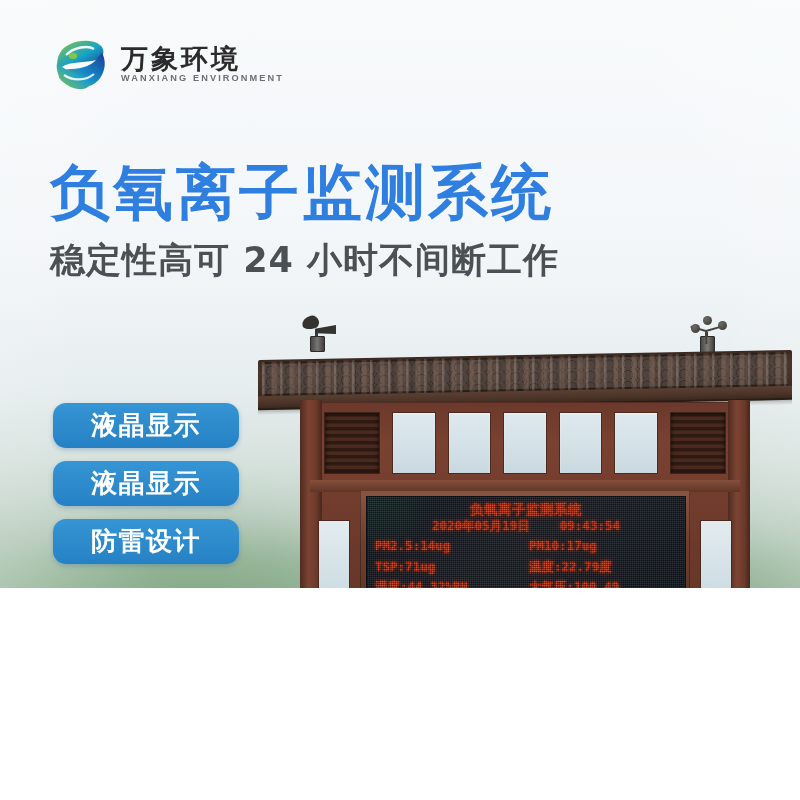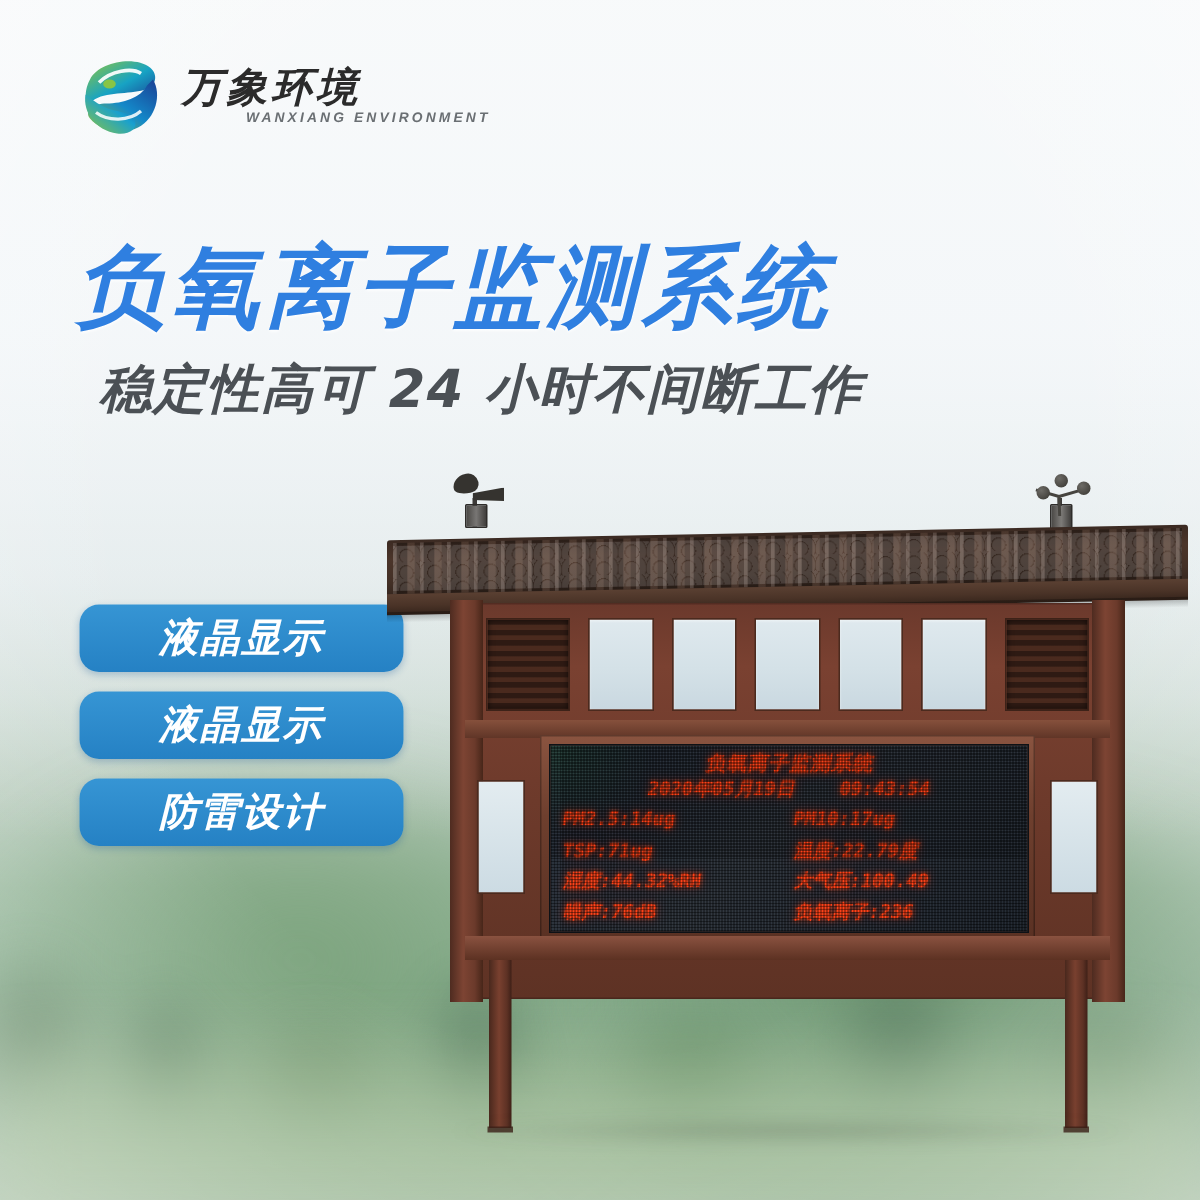--- a/index.html
+++ b/index.html
@@ -2,21 +2,21 @@
 <html><head>
 <meta charset="utf-8">
 <style>
   html,body{margin:0;padding:0;}
   body{
     width:800px;height:800px;overflow:hidden;
     font-family:"Liberation Sans","DejaVu Sans",sans-serif;
   }
 
   
-  #stage{position:relative;width:800px;height:800px;overflow:hidden;background:#fef9c3;font-style:italic;}
+  #stage{position:relative;width:800px;height:588px;overflow:hidden;background:#fef9c3;}
 
   
   .bg-sky{position:absolute;left:0;top:0;width:800px;height:800px;
     background:linear-gradient(180deg,#eef2f4 0%,#e8edf0 30%,#dfe7e8 48%,#cfdcd6 58%,#b9ccbd 66%,#9fbda4 74%,#8fb396 82%,#9dba9f 92%,#a9c1a8 100%);}
   .bg-hill-a{position:absolute;left:-60px;top:520px;width:520px;height:300px;border-radius:50% 50% 0 0/70% 70% 0 0;
     background:radial-gradient(ellipse at 50% 40%,rgba(120,160,120,.85),rgba(120,160,120,0) 70%);filter:blur(26px);}
   .bg-hill-b{position:absolute;left:330px;top:540px;width:600px;height:300px;border-radius:50% 50% 0 0/60% 60% 0 0;
     background:radial-gradient(ellipse at 50% 40%,rgba(104,146,108,.9),rgba(104,146,108,0) 72%);filter:blur(28px);}
   .bg-trees{position:absolute;left:-40px;top:610px;width:900px;height:220px;filter:blur(17px);opacity:.85;
     background:
@@ -33,33 +33,33 @@
     background:linear-gradient(180deg,rgba(248,250,251,.96) 0%,rgba(245,248,250,.9) 28%,rgba(240,245,246,.55) 45%,rgba(236,242,242,.22) 58%,rgba(255,255,255,0) 70%);}
   .bg-vig{position:absolute;left:0;top:0;width:800px;height:800px;
     background:radial-gradient(ellipse at 50% 45%,rgba(255,255,255,0) 55%,rgba(255,255,255,.30) 100%);}
 
   
   .logo-wrap{position:absolute;left:50px;top:33px;display:flex;align-items:center;gap:9px;}
   .logo-globe{position:relative;width:62px;height:62px;flex:0 0 62px;}
   .logo-text{display:flex;flex-direction:column;justify-content:center;gap:2px;}
   .logo-cn{font-size:27px;font-weight:bold;color:#2b2b2b;letter-spacing:3px;line-height:1;
     font-family:"DejaVu Sans","Liberation Sans",sans-serif;}
-  .logo-en{font-size:9.2px;color:#6a6f73;letter-spacing:2.1px;line-height:1;font-weight:bold;margin-left:43px;}
+  .logo-en{font-size:9.2px;color:#6a6f73;letter-spacing:2.1px;line-height:1;font-weight:bold;}
 
   
   .headline{position:absolute;left:50px;top:160px;font-size:60px;font-weight:bold;color:#2f7fe0;
     letter-spacing:3px;line-height:1.08;font-family:"DejaVu Sans","Liberation Sans",sans-serif;
     text-shadow:0 1px 2px rgba(255,255,255,.8);}
-  .subhead{position:absolute;left:66px;top:240px;font-size:35px;font-weight:bold;color:#4b5055;
+  .subhead{position:absolute;left:50px;top:240px;font-size:35px;font-weight:bold;color:#4b5055;
     letter-spacing:1px;line-height:1.15;font-family:"DejaVu Sans","Liberation Sans",sans-serif;}
 
   
   .badges{position:absolute;left:53px;top:403px;display:flex;flex-direction:column;gap:13px;}
   .badge{display:flex;align-items:center;justify-content:center;
-    min-width:152px;height:45px;padding:0 32px;border-radius:13px;
+    min-width:152px;height:45px;padding:0 17px;border-radius:13px;
     background:linear-gradient(180deg,#3695d4 0%,#2581c4 100%);
     color:#ffffff;font-size:26px;font-weight:bold;letter-spacing:1.5px;
     font-family:"DejaVu Sans","Liberation Sans",sans-serif;
     box-shadow:0 2px 5px rgba(30,90,150,.28);white-space:nowrap;}
 
   
   #kiosk{position:absolute;left:258px;top:316px;width:534px;height:440px;}
 
   
   .sensor{position:absolute;}

